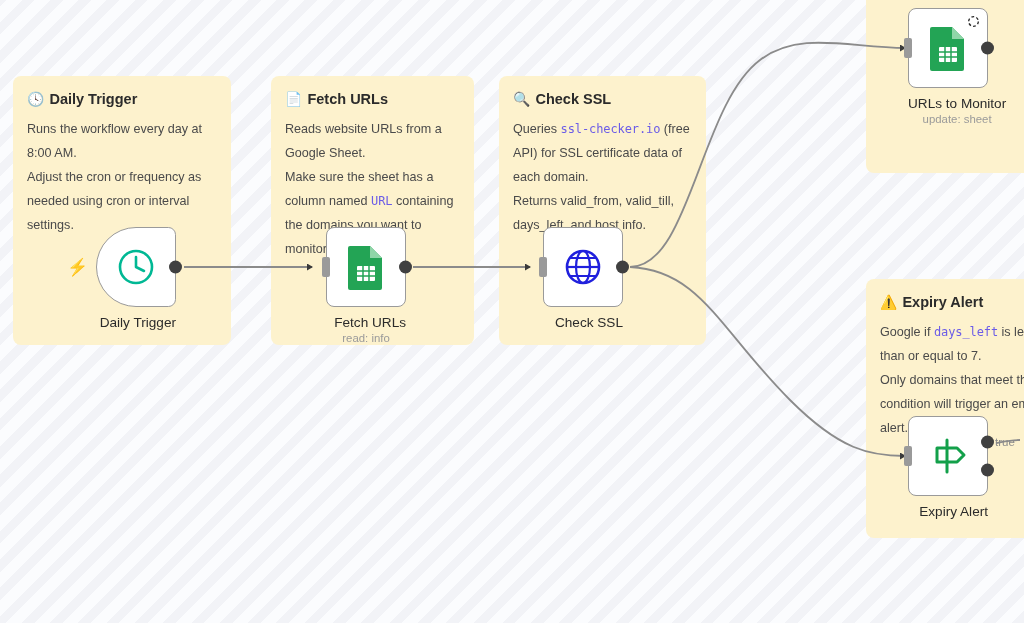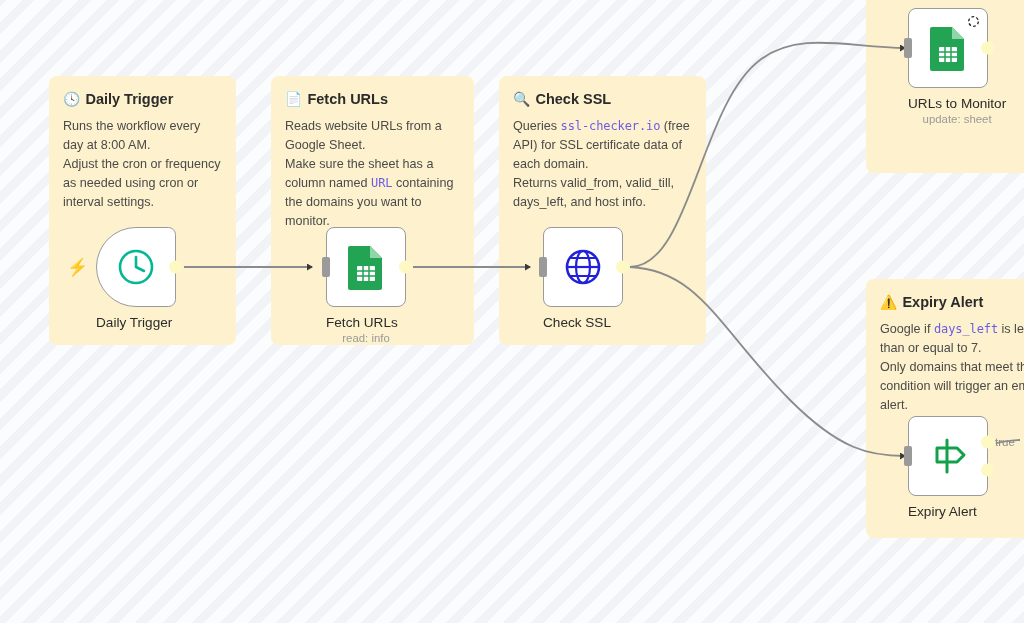--- a/index.html
+++ b/index.html
@@ -42,21 +42,21 @@
     margin: 0 0 9px 0;
     line-height: 18px;
     white-space: nowrap;
   }
   .sticky-title .emoji {
     font-size: 14px;
     margin-right: 5px;
   }
   .sticky-body {
     font-size: 12.6px;
-    line-height: 19px;
+    line-height: 24px;
     color: #4a4a4a;
     white-space: pre-wrap;
   }
   .code {
     font-family: "DejaVu Sans Mono", "Liberation Mono", monospace;
     font-size: 12px;
     color: #6b5ce7;
     letter-spacing: -0.1px;
   }
 
@@ -83,39 +83,39 @@
     box-sizing: border-box;
     display: flex;
     align-items: center;
     justify-content: center;
   }
   .node-box.trigger {
     border-radius: 42px 8px 8px 42px;
   }
   .node-label {
     margin-top: 8px;
-    text-align: left;
+    text-align: right;
     font-size: 13.6px;
     color: #2b2b2b;
     white-space: nowrap;
   }
   .node-sublabel {
     margin-top: 2px;
     text-align: center;
     font-size: 11.4px;
     color: #9a9a9a;
     white-space: nowrap;
   }
 
   .port-out {
     position: absolute;
     width: 13px;
     height: 13px;
     border-radius: 50%;
-    background: #fef9c3;
+    background: #404040;
     right: -7px;
     top: 50%;
     transform: translateY(-50%);
   }
   .port-out.p1 { top: 32%; }
   .port-out.p2 { top: 68%; }
   .port-in {
     position: absolute;
     width: 8px;
     height: 20px;
@@ -153,21 +153,21 @@
     height: 13px;
   }
 
   .icon-svg { display: block; }
 </style>
 </head>
 <body>
 
 <div id="canvas">
 
-  <div class="sticky" style="left:13px; top:76px; width:187px; height:269px;margin-left:36px;">
+  <div class="sticky" style="left:13px; top:76px; width:218px; height:269px;">
     <div class="sticky-title">
       <span class="emoji">🕓</span><span>Daily Trigger</span>
     </div>
     <div class="sticky-body"><span>Runs the workflow every day at 8:00 AM.</span><br><span>Adjust the cron or frequency as needed using cron or interval settings.</span></div>
   </div>
 
   <div class="sticky" style="left:499px; top:76px; width:207px; height:269px;">
     <div class="sticky-title">
       <span class="emoji">🔍</span><span>Check SSL</span>
     </div>

